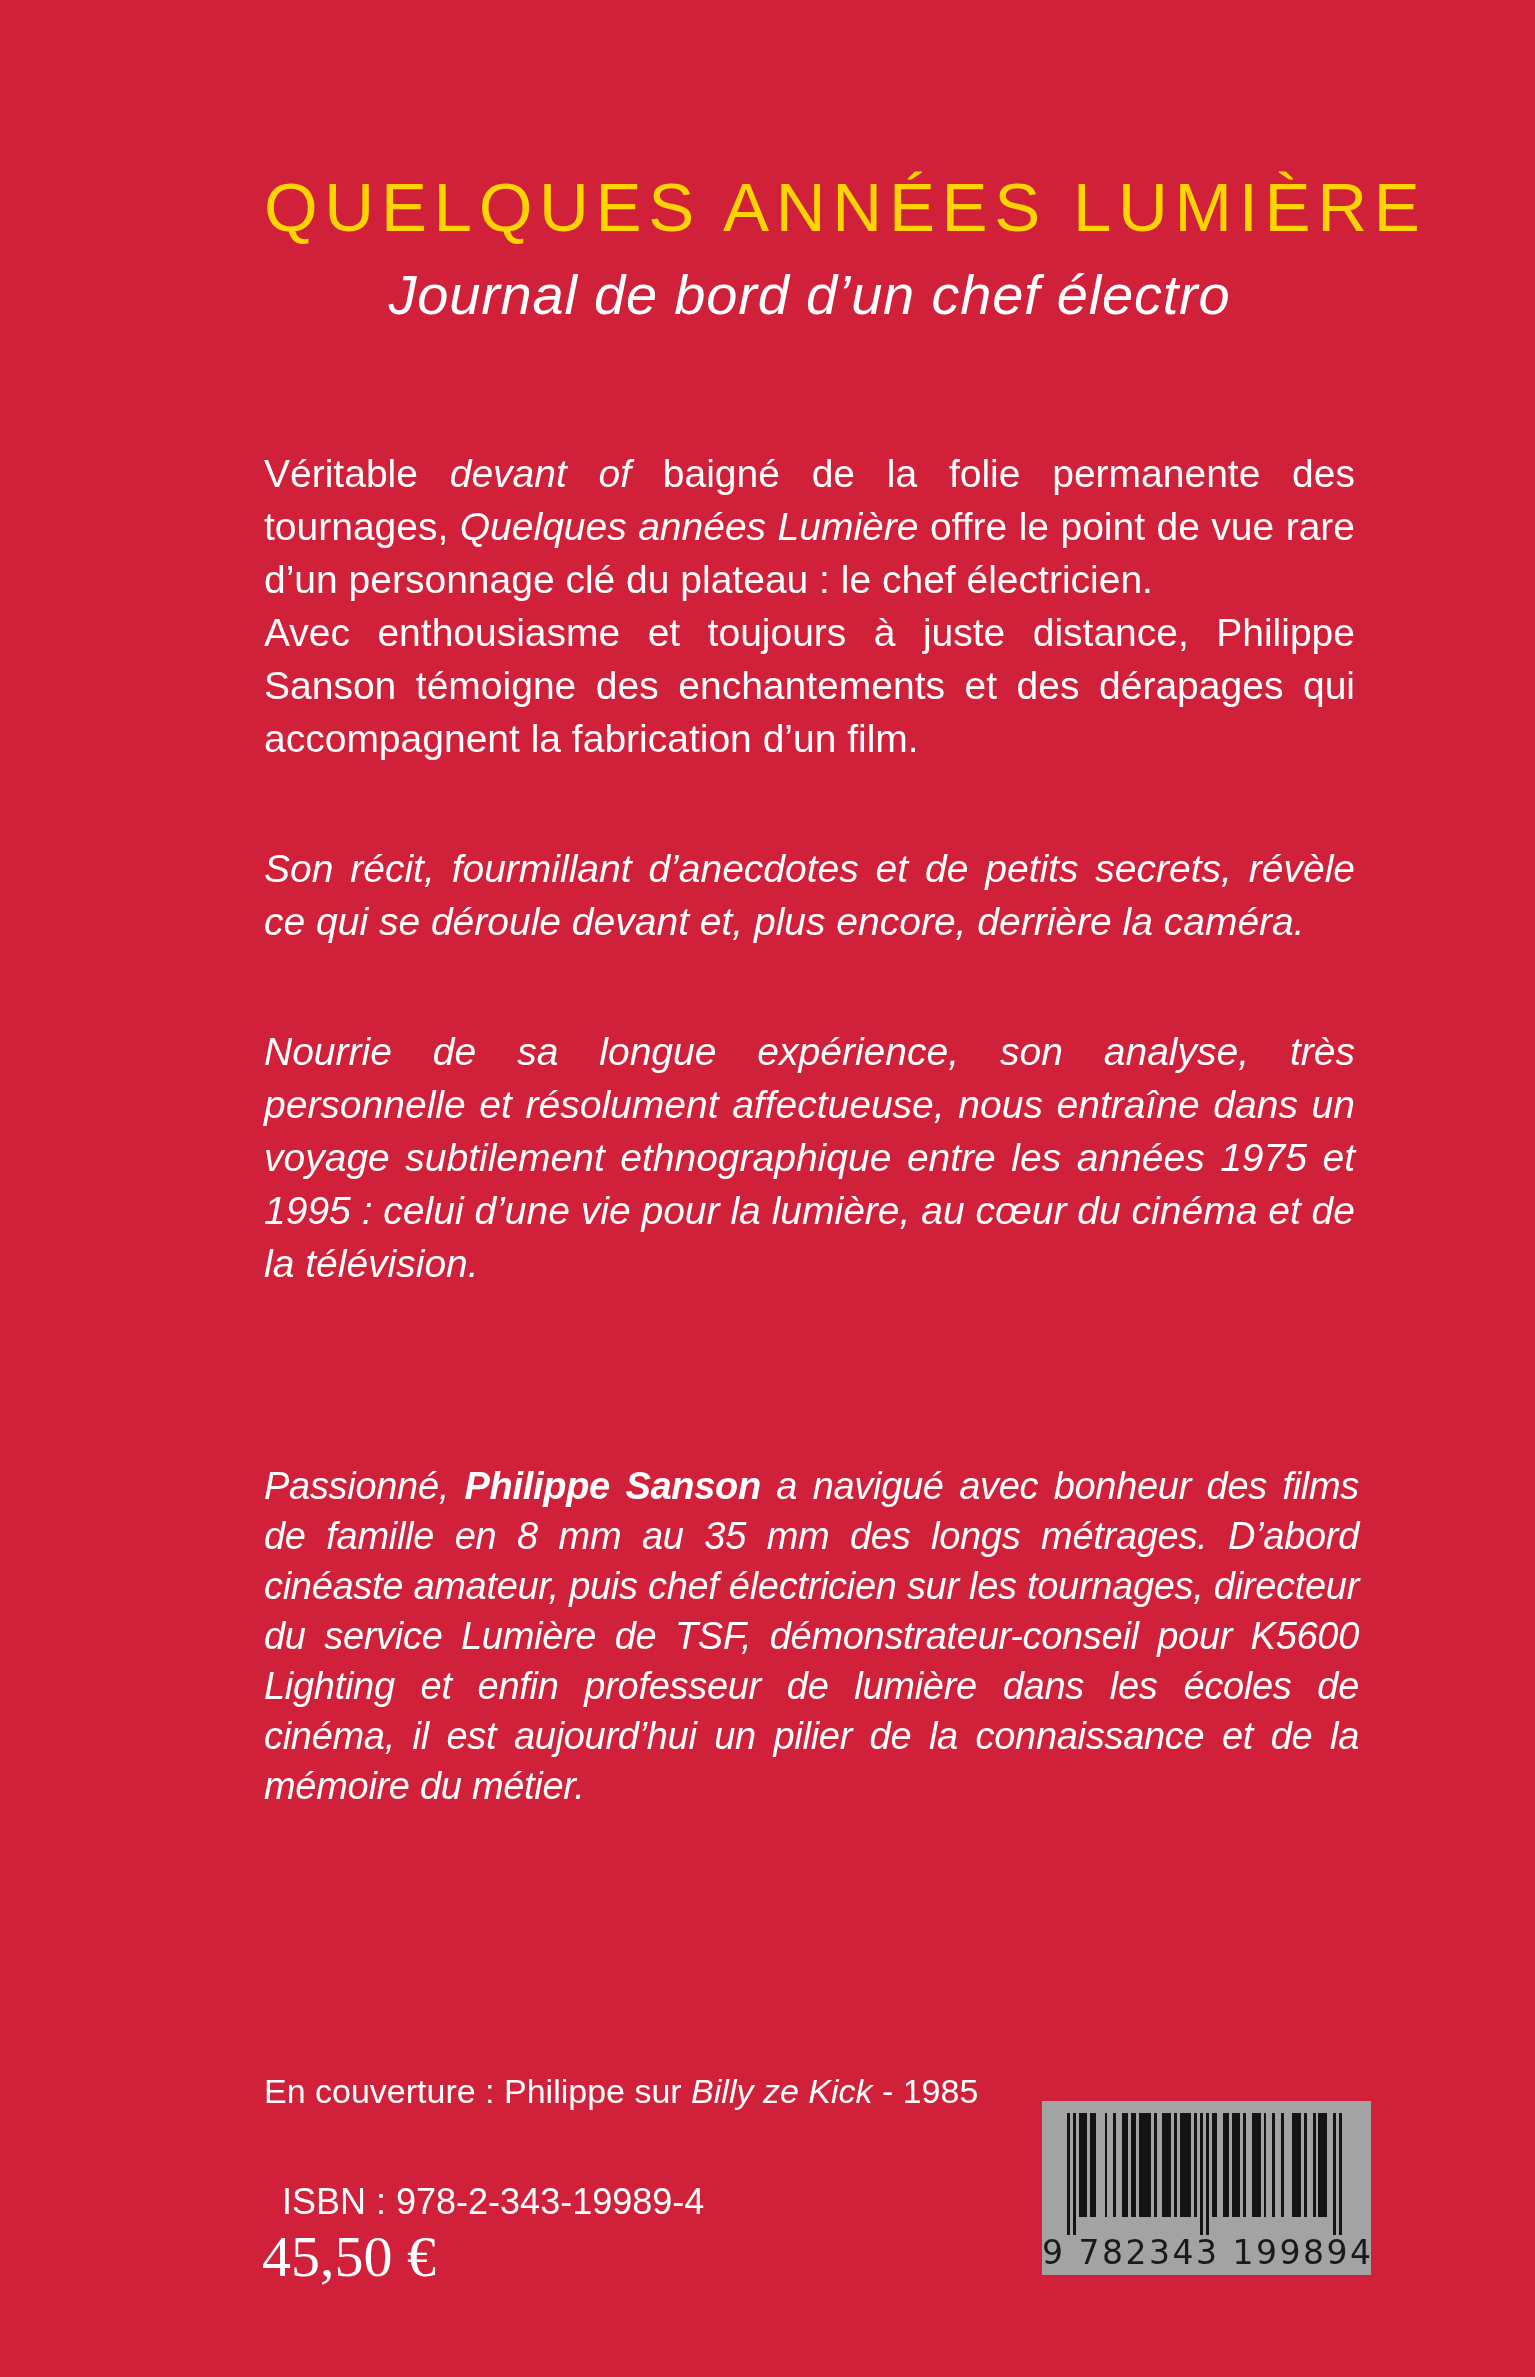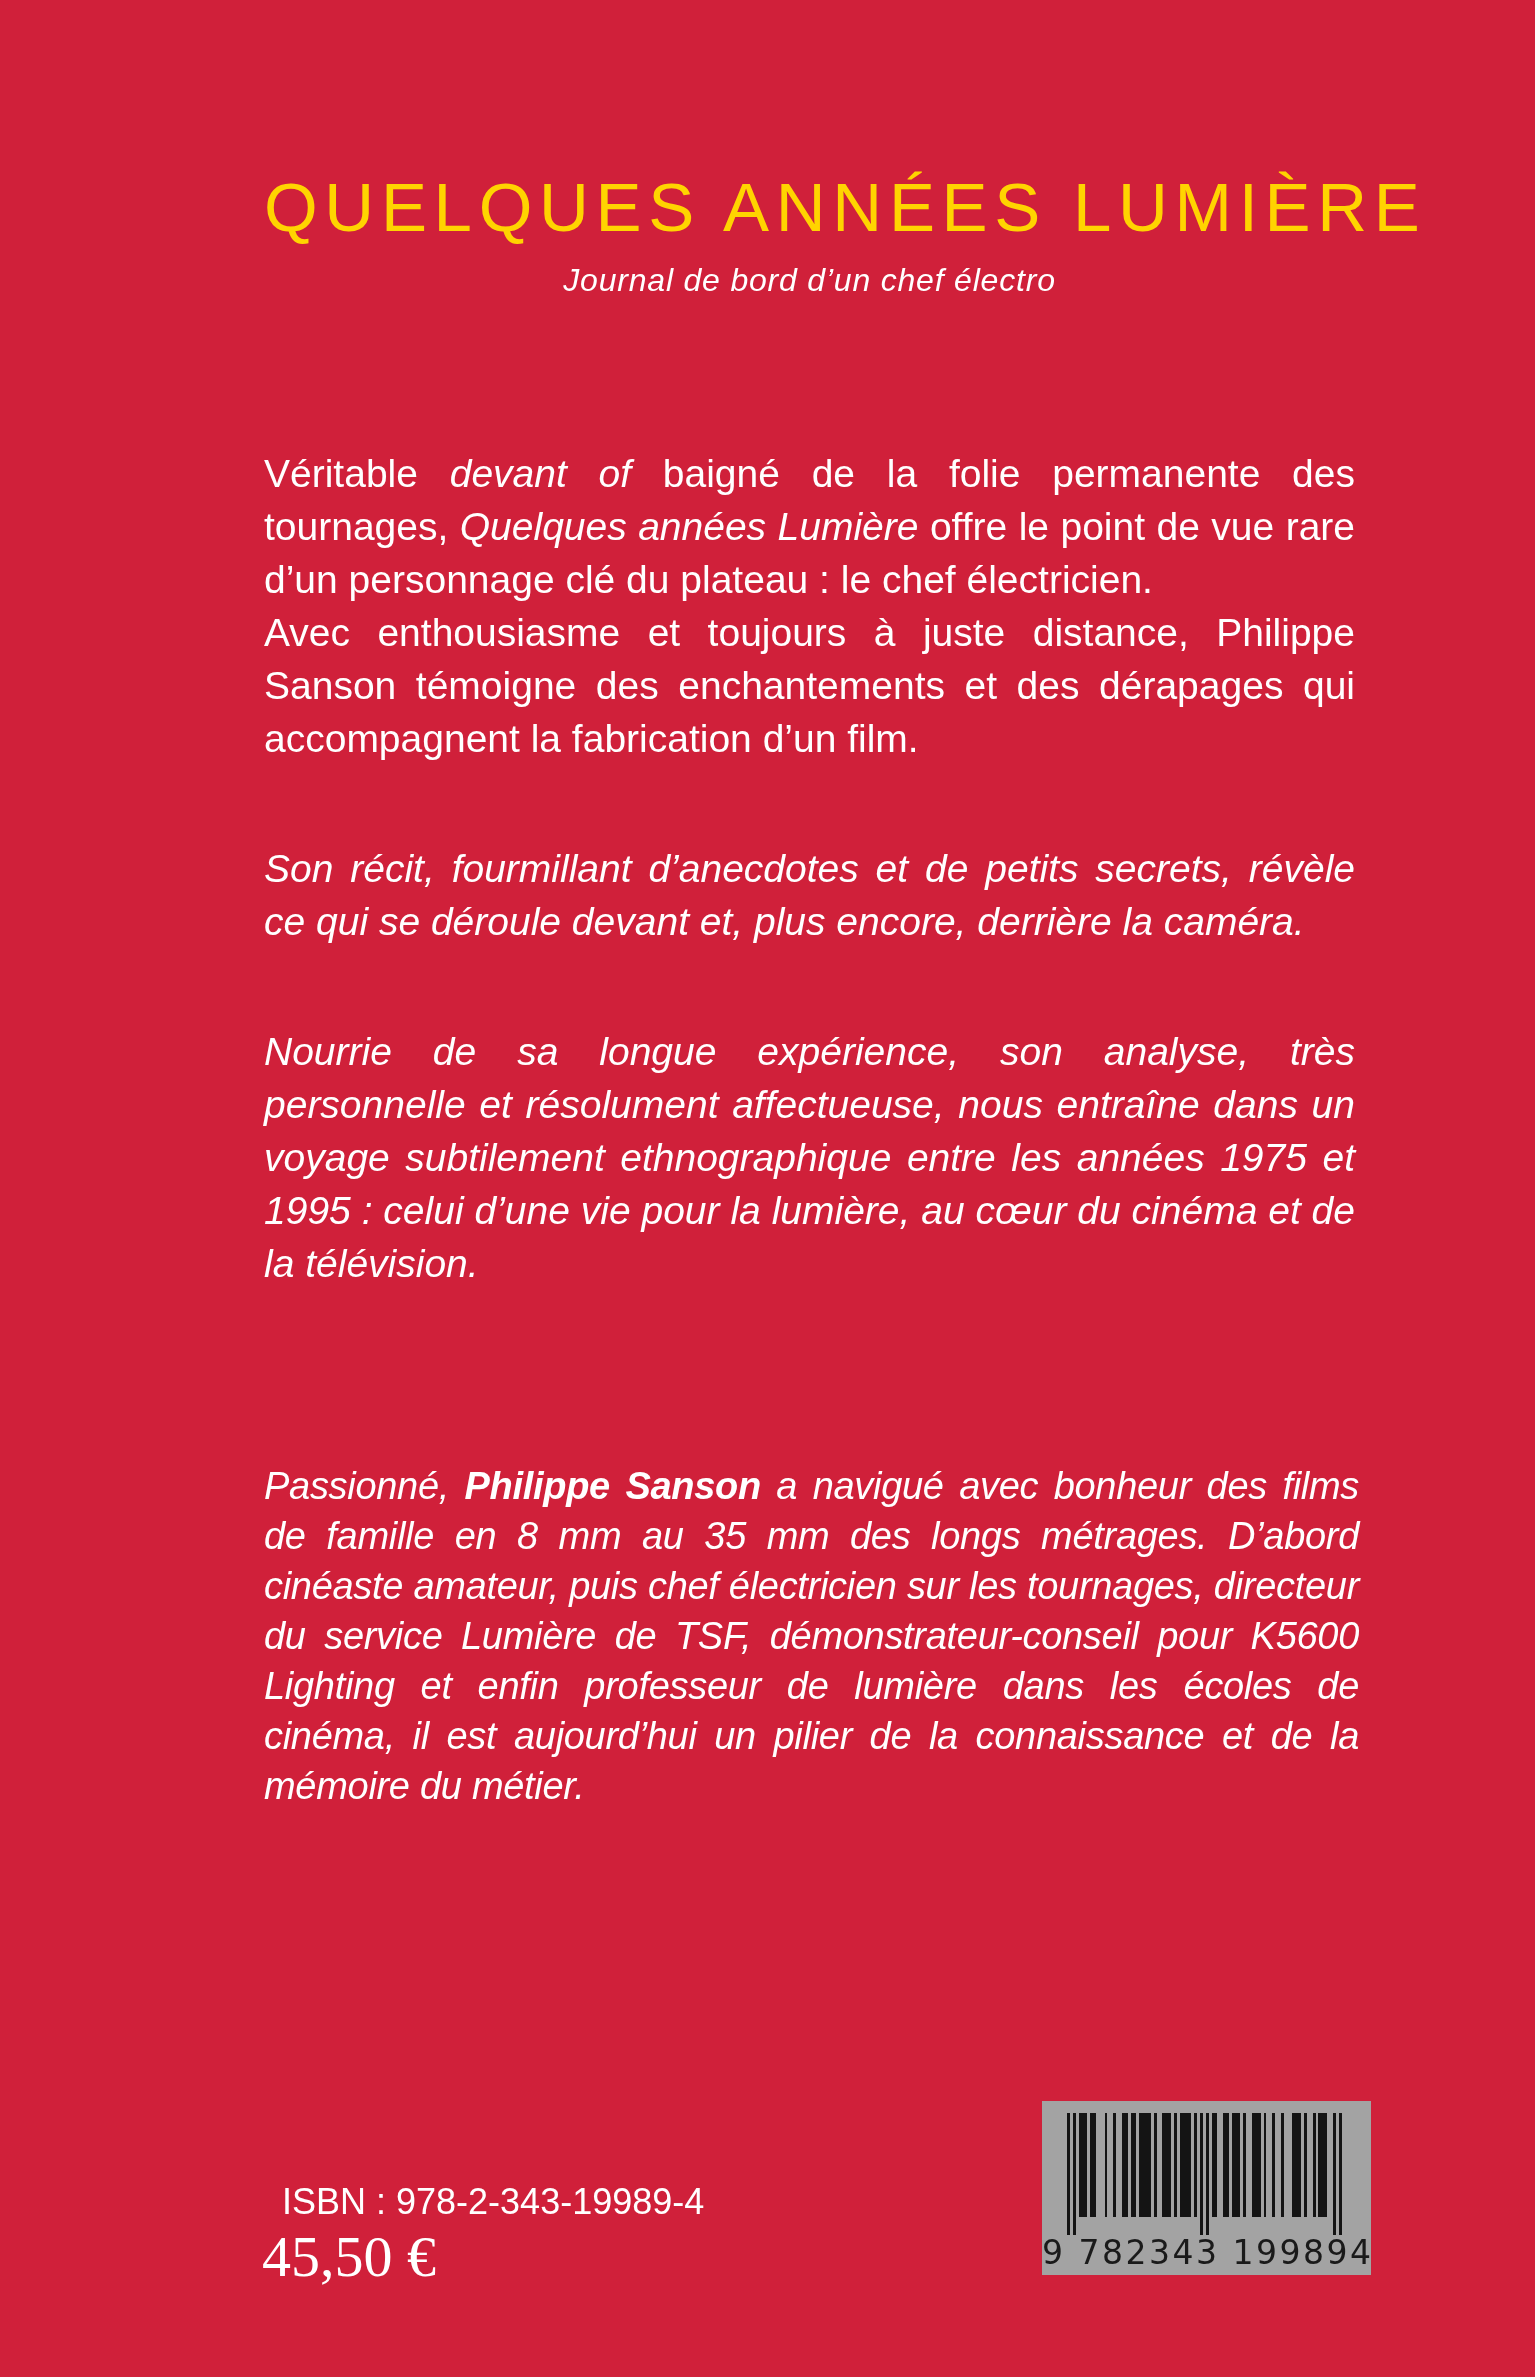--- a/index.html
+++ b/index.html
@@ -29,21 +29,21 @@
     color:var(--title);
     font-size:69px;
     font-weight:400;
     letter-spacing:6.7px;
     line-height:1.0;
     white-space:nowrap;
   }
   .book-subtitle{
     margin-top:20px;
     color:var(--text);
-    font-size:32px;
+    font-size:56px;
     font-style:italic;
     font-weight:400;
     letter-spacing:0.8px;
   }
 
   
   .synopsis{
     position:absolute;left:264px;top:447px;width:1091px;
     color:var(--text);
   }
@@ -127,20 +127,21 @@
   <div class="synopsis">
     <p><span>Véritable </span><span style="font-style: italic;">devant of</span><span> baigné de la folie permanente des tournages, </span><span style="font-style: italic;">Quelques années Lumière</span><span> offre le point de vue rare d’un personnage clé du plateau : le chef électricien.</span></p>
     <p>Avec enthousiasme et toujours à juste distance, Philippe Sanson témoigne des enchantements et des dérapages qui accompagnent la fabrication d’un film.</p>
     <p class="gap">Son récit, fourmillant d’anecdotes et de petits secrets, révèle ce qui se déroule devant et, plus encore, derrière la caméra.</p>
     <p class="gap">Nourrie de sa longue expérience, son analyse, très personnelle et résolument affectueuse, nous entraîne dans un voyage subtilement ethnographique entre les années 1975 et 1995 : celui d’une vie pour la lumière, au cœur du cinéma et de la télévision.</p>
   </div>
 
   <div class="bio"><span>Passionné, </span><span style="font-weight: 700;">Philippe Sanson</span><span> a navigué avec bonheur des films de famille en 8 mm au 35 mm des longs métrages. D’abord cinéaste amateur, puis chef électricien sur les tournages, directeur du service Lumière de TSF, démonstrateur-conseil pour K5600 Lighting et enfin professeur de lumière dans les écoles de cinéma, il est aujourd’hui un pilier de la connaissance et de la mémoire du métier.</span></div>
 
   <div class="credits">
+    <div><span>En couverture : Philippe sur </span><span style="font-style: italic;">Billy ze Kick</span><span> - 1985</span></div>
   </div>
 
   <div class="isbn">ISBN : 978-2-343-19989-4</div>
 
   <div class="price">45,50 €</div>
 
   <div class="barcode-box">
     <div class="bc-bars">
         <span class="bc-m bar guard"></span>
         <span class="bc-m guard"></span>

